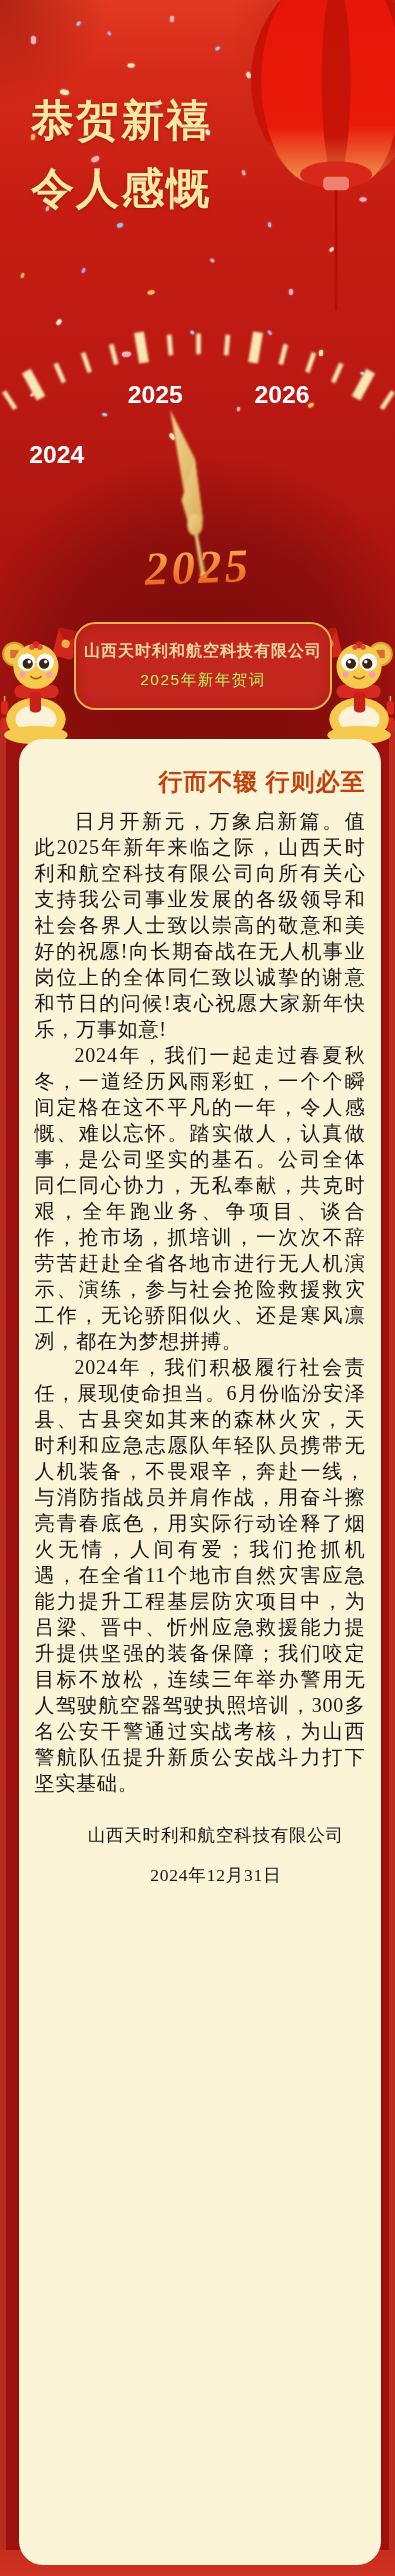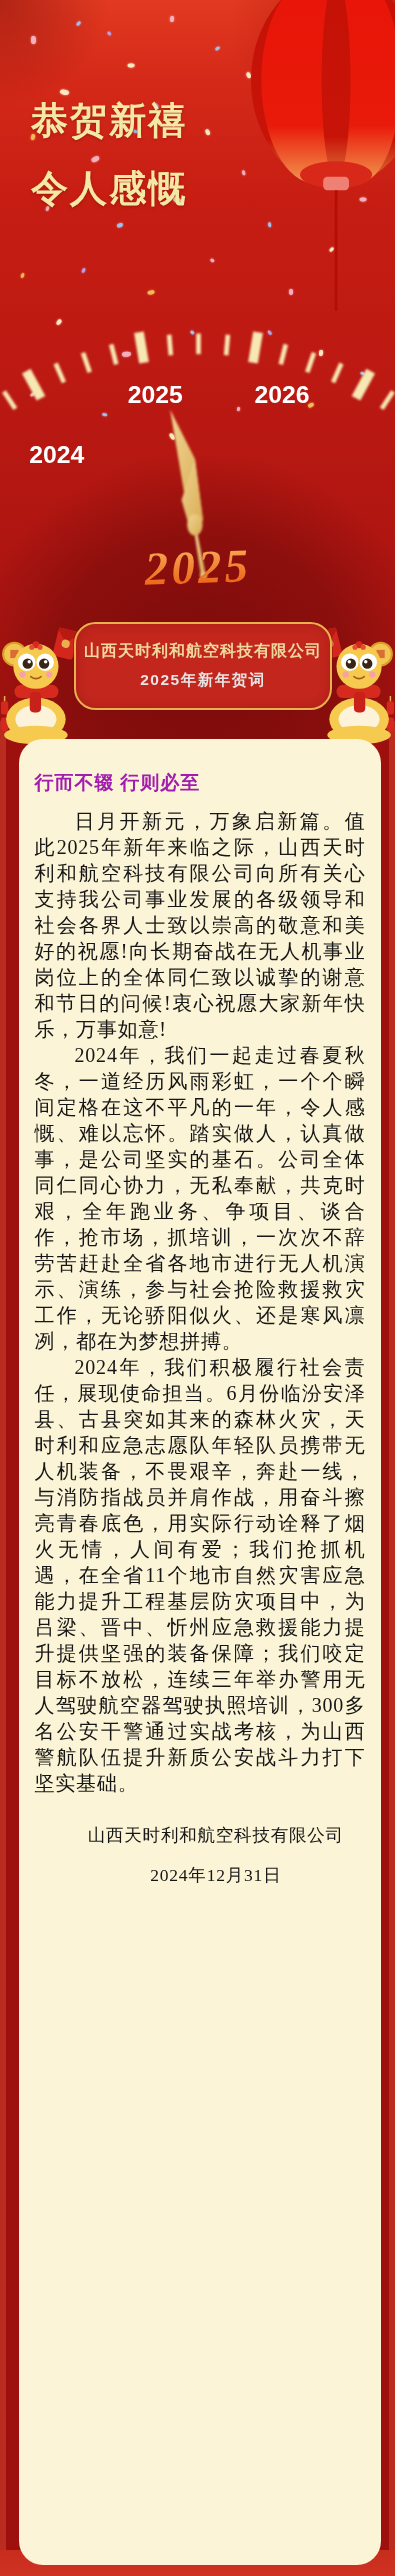--- a/index.html
+++ b/index.html
@@ -13,21 +13,21 @@
     position:absolute;left:0;top:0;width:396px;height:739px;
     background:
       radial-gradient(319px 289px at 201px 662px, rgba(96,7,7,.62) 0%, rgba(96,7,7,.42) 45%, rgba(96,7,7,0) 72%),
       radial-gradient(216px 196px at 381px 20.6px, rgba(150,12,6,.55) 0%, rgba(150,12,6,0) 70%),
       radial-gradient(155px 155px at 0px 0px, rgba(120,10,6,.45) 0%, rgba(120,10,6,0) 70%),
       linear-gradient(180deg,#e23a21 0%,#d52a19 10%,#c61d13 28%,#bb1912 52%,#ae1511 76%,#a41310 100%);
   }
   .confetti span{position:absolute;display:block;border-radius:45% 55% 50% 50%;opacity:.95;}
   .greeting{
     position:absolute;left:31px;top:87px;line-height:68px;
-    font-size:37px;font-weight:700;color:#f3e9a5;letter-spacing:2.1px;
+    font-size:43px;font-weight:700;color:#f3e9a5;letter-spacing:2.1px;
     font-family:"Liberation Serif", serif;
     text-shadow:0 1px 3.1px rgba(80,0,0,.35);
   }
   .clock-svg{position:absolute;left:0;top:304px;}
   .year-art{
     position:absolute;left:0;top:544px;width:396px;text-align:center;
     font-family:"Liberation Serif", serif;font-style:italic;font-weight:700;
     font-size:47px;line-height:47px;letter-spacing:3.1px;transform:rotate(-2deg);
     background:linear-gradient(180deg,#f7a854 10%,#ee6a1d 80%);
     -webkit-background-clip:text;background-clip:text;color:transparent;
@@ -38,35 +38,35 @@
     letter-spacing:3.6px;word-spacing:8.2px;color:#f5ead0;
   }
   .banner{
     position:absolute;left:74px;top:622px;width:258px;height:88px;
     box-sizing:border-box;border:2.6px solid #e9b14d;border-radius:21.6px;
     background:#c2261d;display:flex;flex-direction:column;align-items:center;justify-content:center;gap:8.2px;
     box-shadow:0 0 0 1px rgba(120,10,5,.35), inset 0 0 9.3px rgba(90,5,5,.25);
     z-index:3;
   }
   .banner .l1{font-size:16px;font-weight:700;color:#efd89c;letter-spacing:1px;}
-  .banner .l2{font-size:15.5px;font-weight:700;color:#e5e5e5;letter-spacing:1.5px;}
+  .banner .l2{font-size:15.5px;font-weight:400;color:#bef264;letter-spacing:1.5px;}
   .mascot{position:absolute;top:624px;z-index:2;}
   .mascot.left{left:0px;}
   .mascot.right{left:317px;transform:scaleX(-1);}
   
   .edge-strip{position:absolute;top:721px;width:6.2px;height:1834px;background:#ba2b20;}
   .edge-strip.l{left:0;} .edge-strip.r{left:389px;}
   .card{
     position:absolute;left:19px;top:739px;width:362px;height:1826px;
     box-sizing:border-box;background:#fcf4d6;border-radius:24px;
     padding:26px 15.5px 0 15.5px;overflow:hidden;z-index:4;
   }
   .card h2{
-    margin:6.2px 0 13.4px 0;text-align:left;
-    font-size:19px;font-weight:700;color:#a21caf;letter-spacing:1px;
+    margin:6.2px 0 13.4px 0;text-align:right;
+    font-size:24px;font-weight:700;color:#c2410c;letter-spacing:1px;
     font-family:"Liberation Serif", serif;line-height:23px;
   }
   .card p{
     margin:0;font-family:"Liberation Serif", serif;
     font-size:20px;line-height:26px;letter-spacing:0.8px;
     color:#161616;text-align:justify;text-indent:2em;
   }
   .sign{
     margin:26px 21.6px 0 auto;width:max-content;text-align:center;
     font-family:"Liberation Serif", serif;color:#161616;

